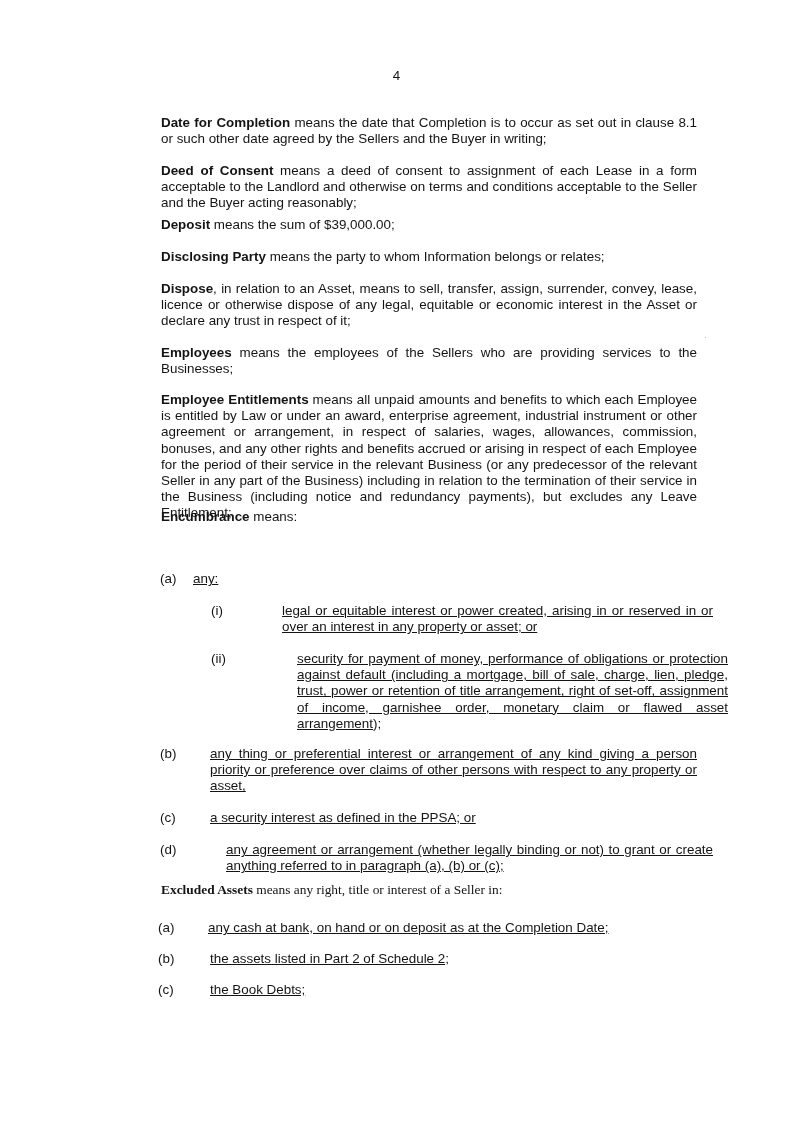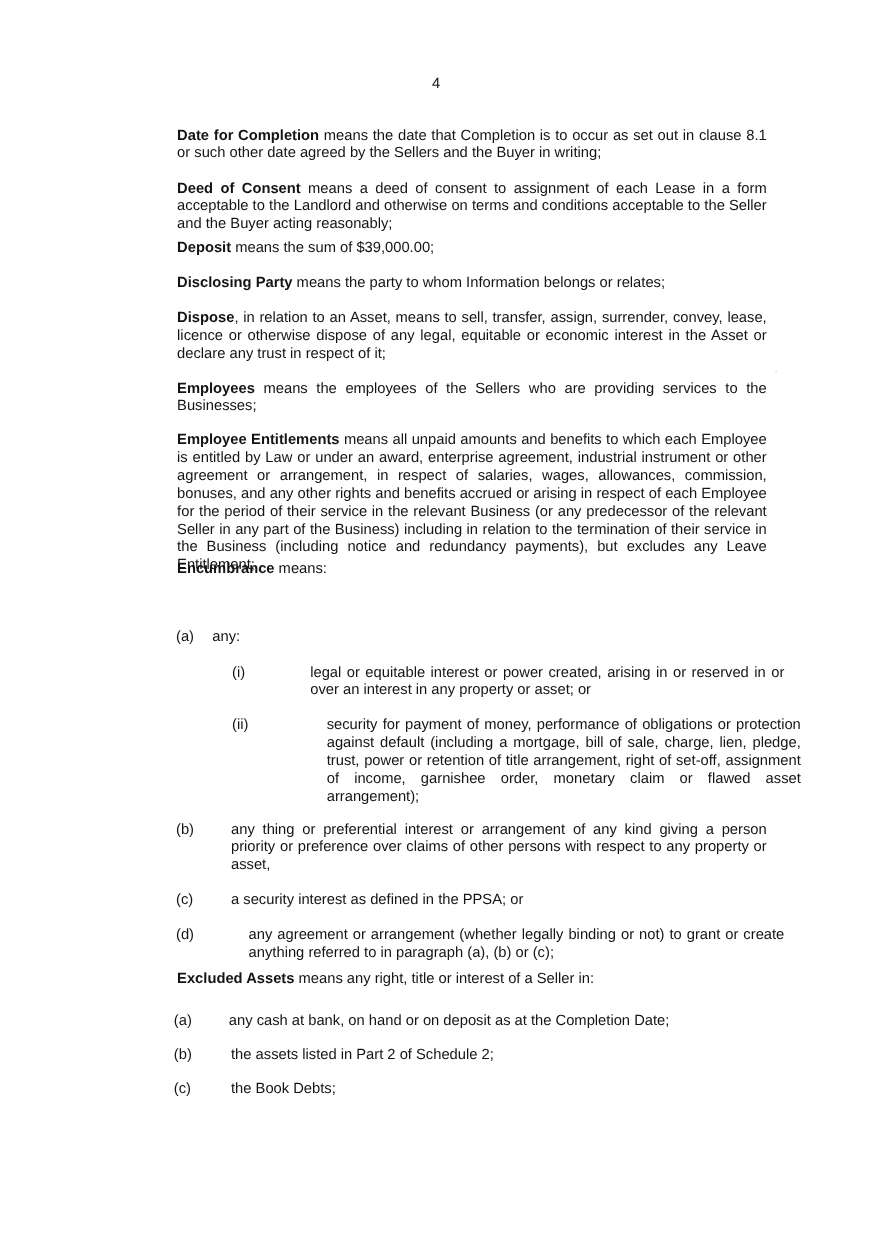--- a/index.html
+++ b/index.html
@@ -11,21 +11,21 @@
     .page-number {
       position: absolute; left: 0; width: 793px; top: 68px;
       text-align: center; font-size: 13.4px;
     }
     .para {
       position: absolute; left: 161px; width: 536px;
       text-align: justify; margin: 0;
     }
     .term { font-weight: bold; }
     .label { position: absolute; }
-    .itext { position: absolute; text-align: justify; }
+    .itext { position: absolute; text-align: justify; text-decoration: underline; }
     .speck { position: absolute; left: 705px; top: 337px; width: 1px; height: 1px; background: #bbb; }
   </style>
 </head>
 <body>
 
 <div class="page-number">4</div>
 
 <p class="para" style="top:115px;"><span class="term">Date for Completion</span><span> means the date that Completion is to occur as set out in clause 8.1 or such other date agreed by the Sellers and the Buyer in writing;</span></p>
 
 <p class="para" style="top:163px;"><span class="term">Deed of Consent</span><span> means a deed of consent to assignment of each Lease in a form acceptable to the Landlord and otherwise on terms and conditions acceptable to the Seller and the Buyer acting reasonably;</span></p>
@@ -67,21 +67,21 @@
 <div>
   <span class="label" style="left:160px; top:810px;">(c)</span>
   <span class="itext" style="left:210px; top:810px; width:487px;">a security interest as defined in the PPSA; or</span>
 </div>
 
 <div>
   <span class="label" style="left:160px; top:842px;">(d)</span>
   <span class="itext" style="left:226px; top:842px; width:487px;">any agreement or arrangement (whether legally binding or not) to grant or create anything referred to in paragraph (a), (b) or (c);</span>
 </div>
 
-<p class="para" style="top:882px;"><span class="term">Excluded Assets</span><span> means any right, title or interest of a Seller in:</span></p>
+<p class="para" style="top:882px;font-family:Liberation Serif, serif;"><span class="term">Excluded Assets</span><span> means any right, title or interest of a Seller in:</span></p>
 
 <div>
   <span class="label" style="left:158px; top:920px;">(a)</span>
   <span class="itext" style="left:208px; top:920px; width:489px;">any cash at bank, on hand or on deposit as at the Completion Date;</span>
 </div>
 
 <div>
   <span class="label" style="left:158px; top:951px;">(b)</span>
   <span class="itext" style="left:210px; top:951px; width:487px;">the assets listed in Part 2 of Schedule 2;</span>
 </div>

